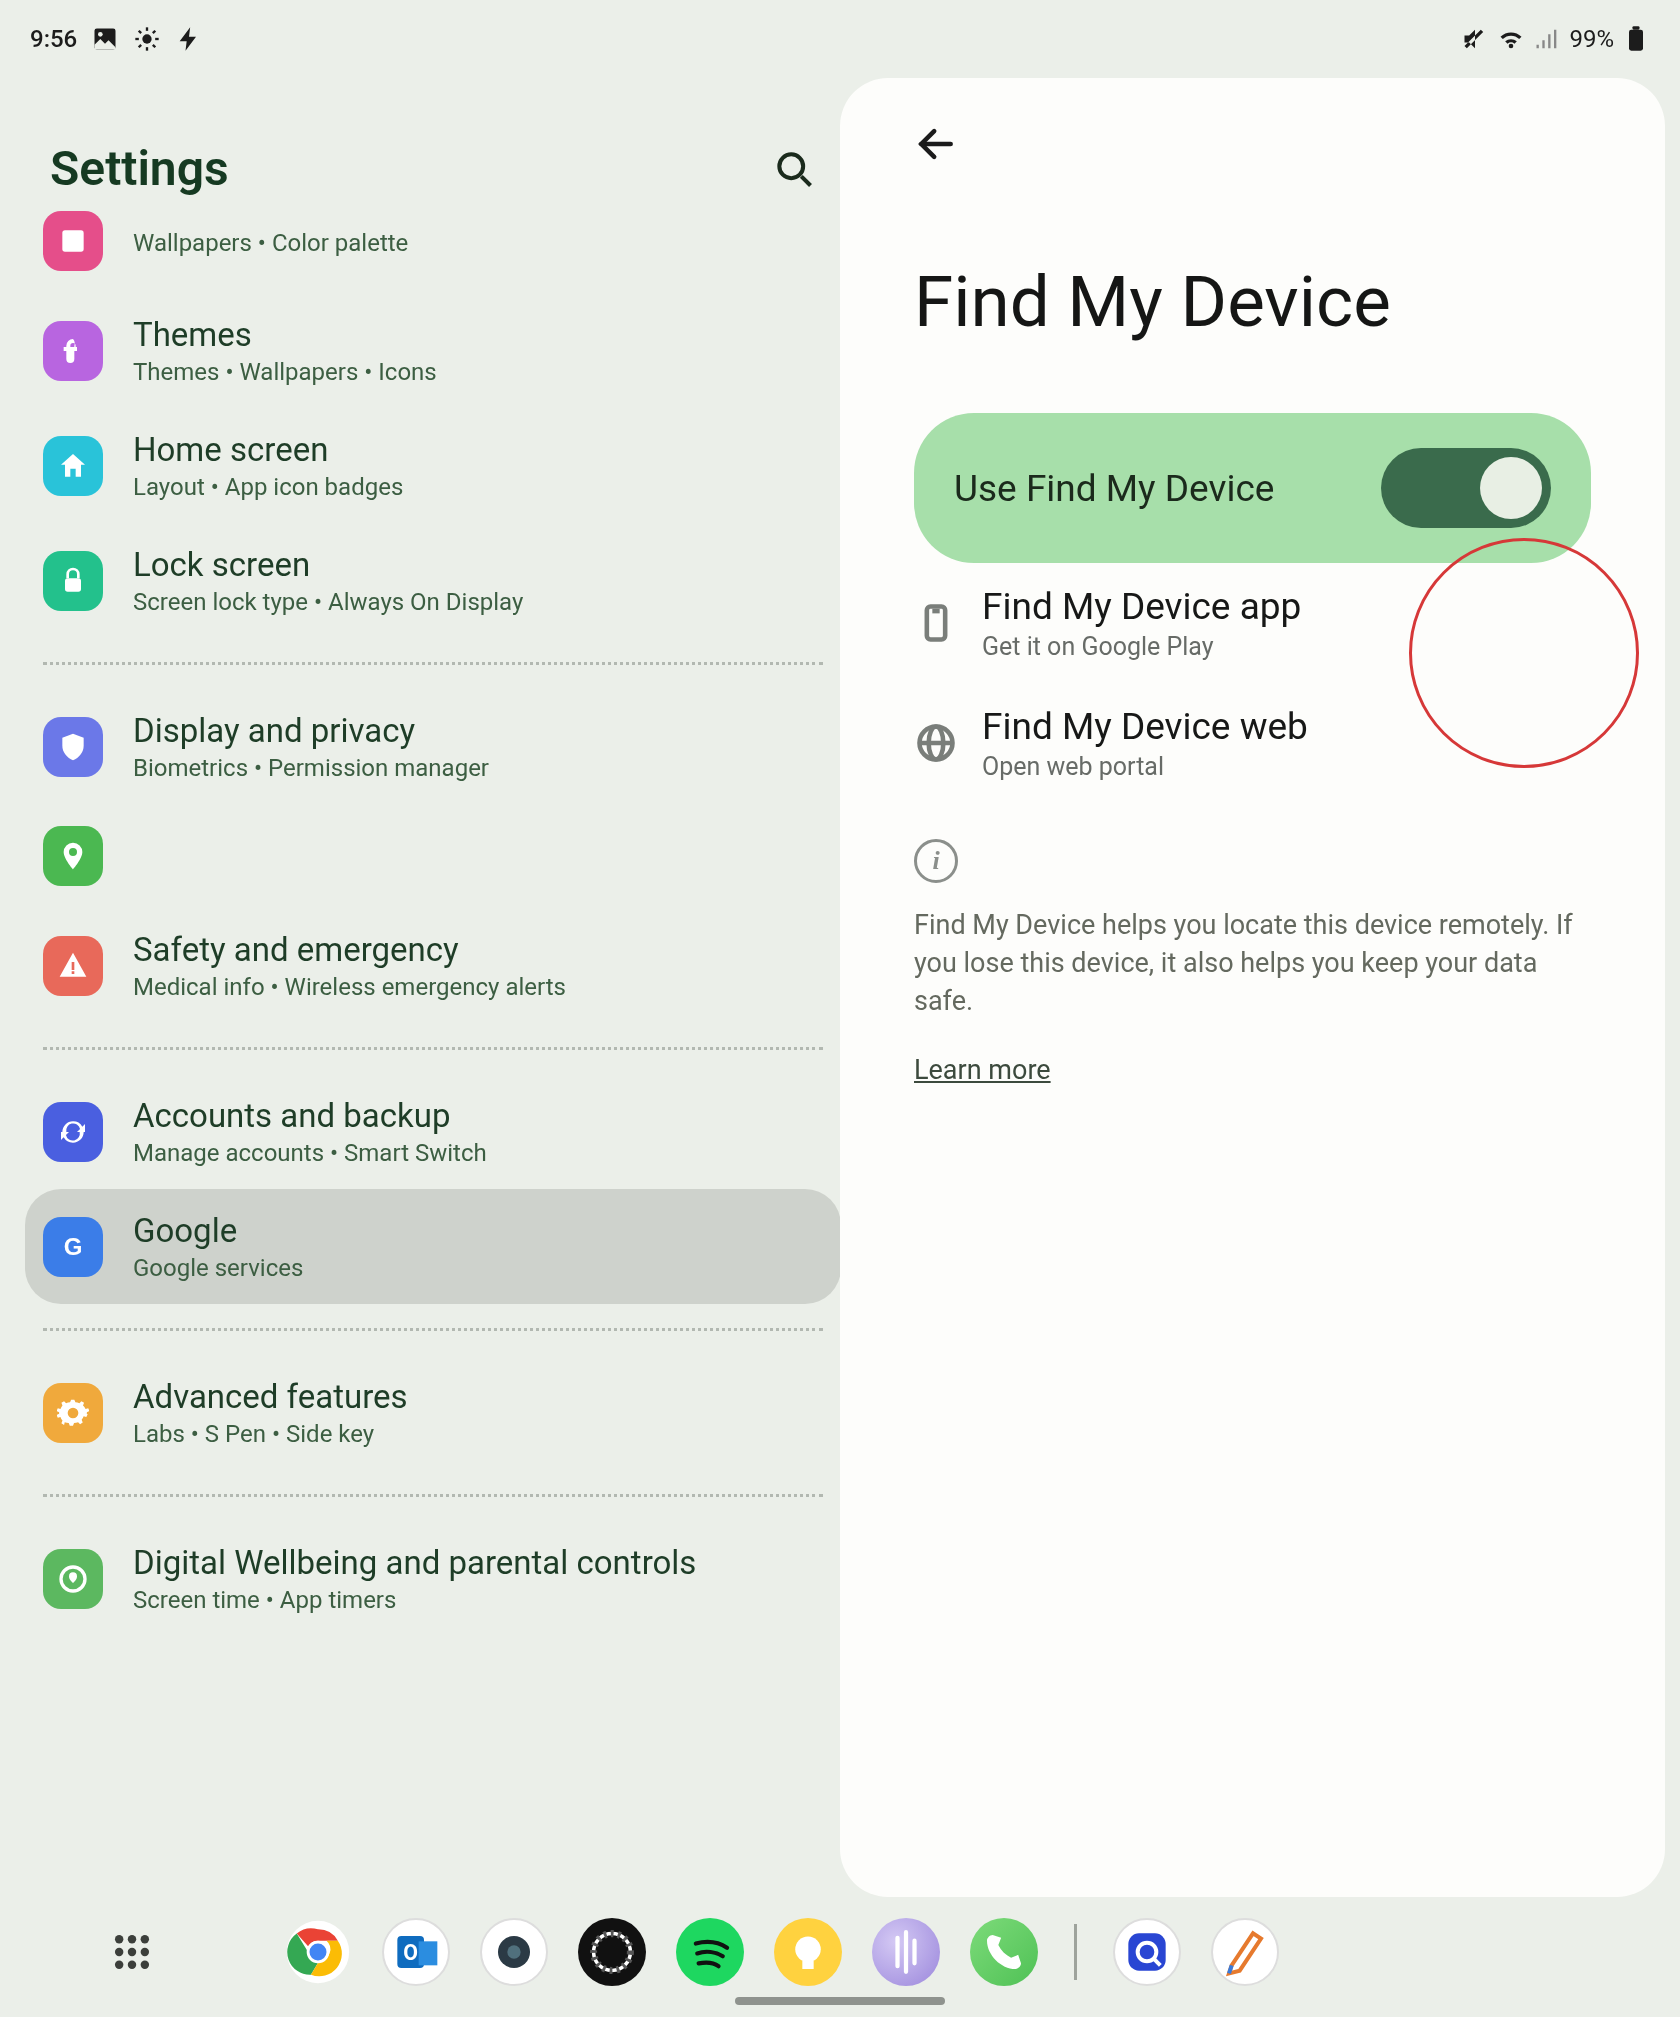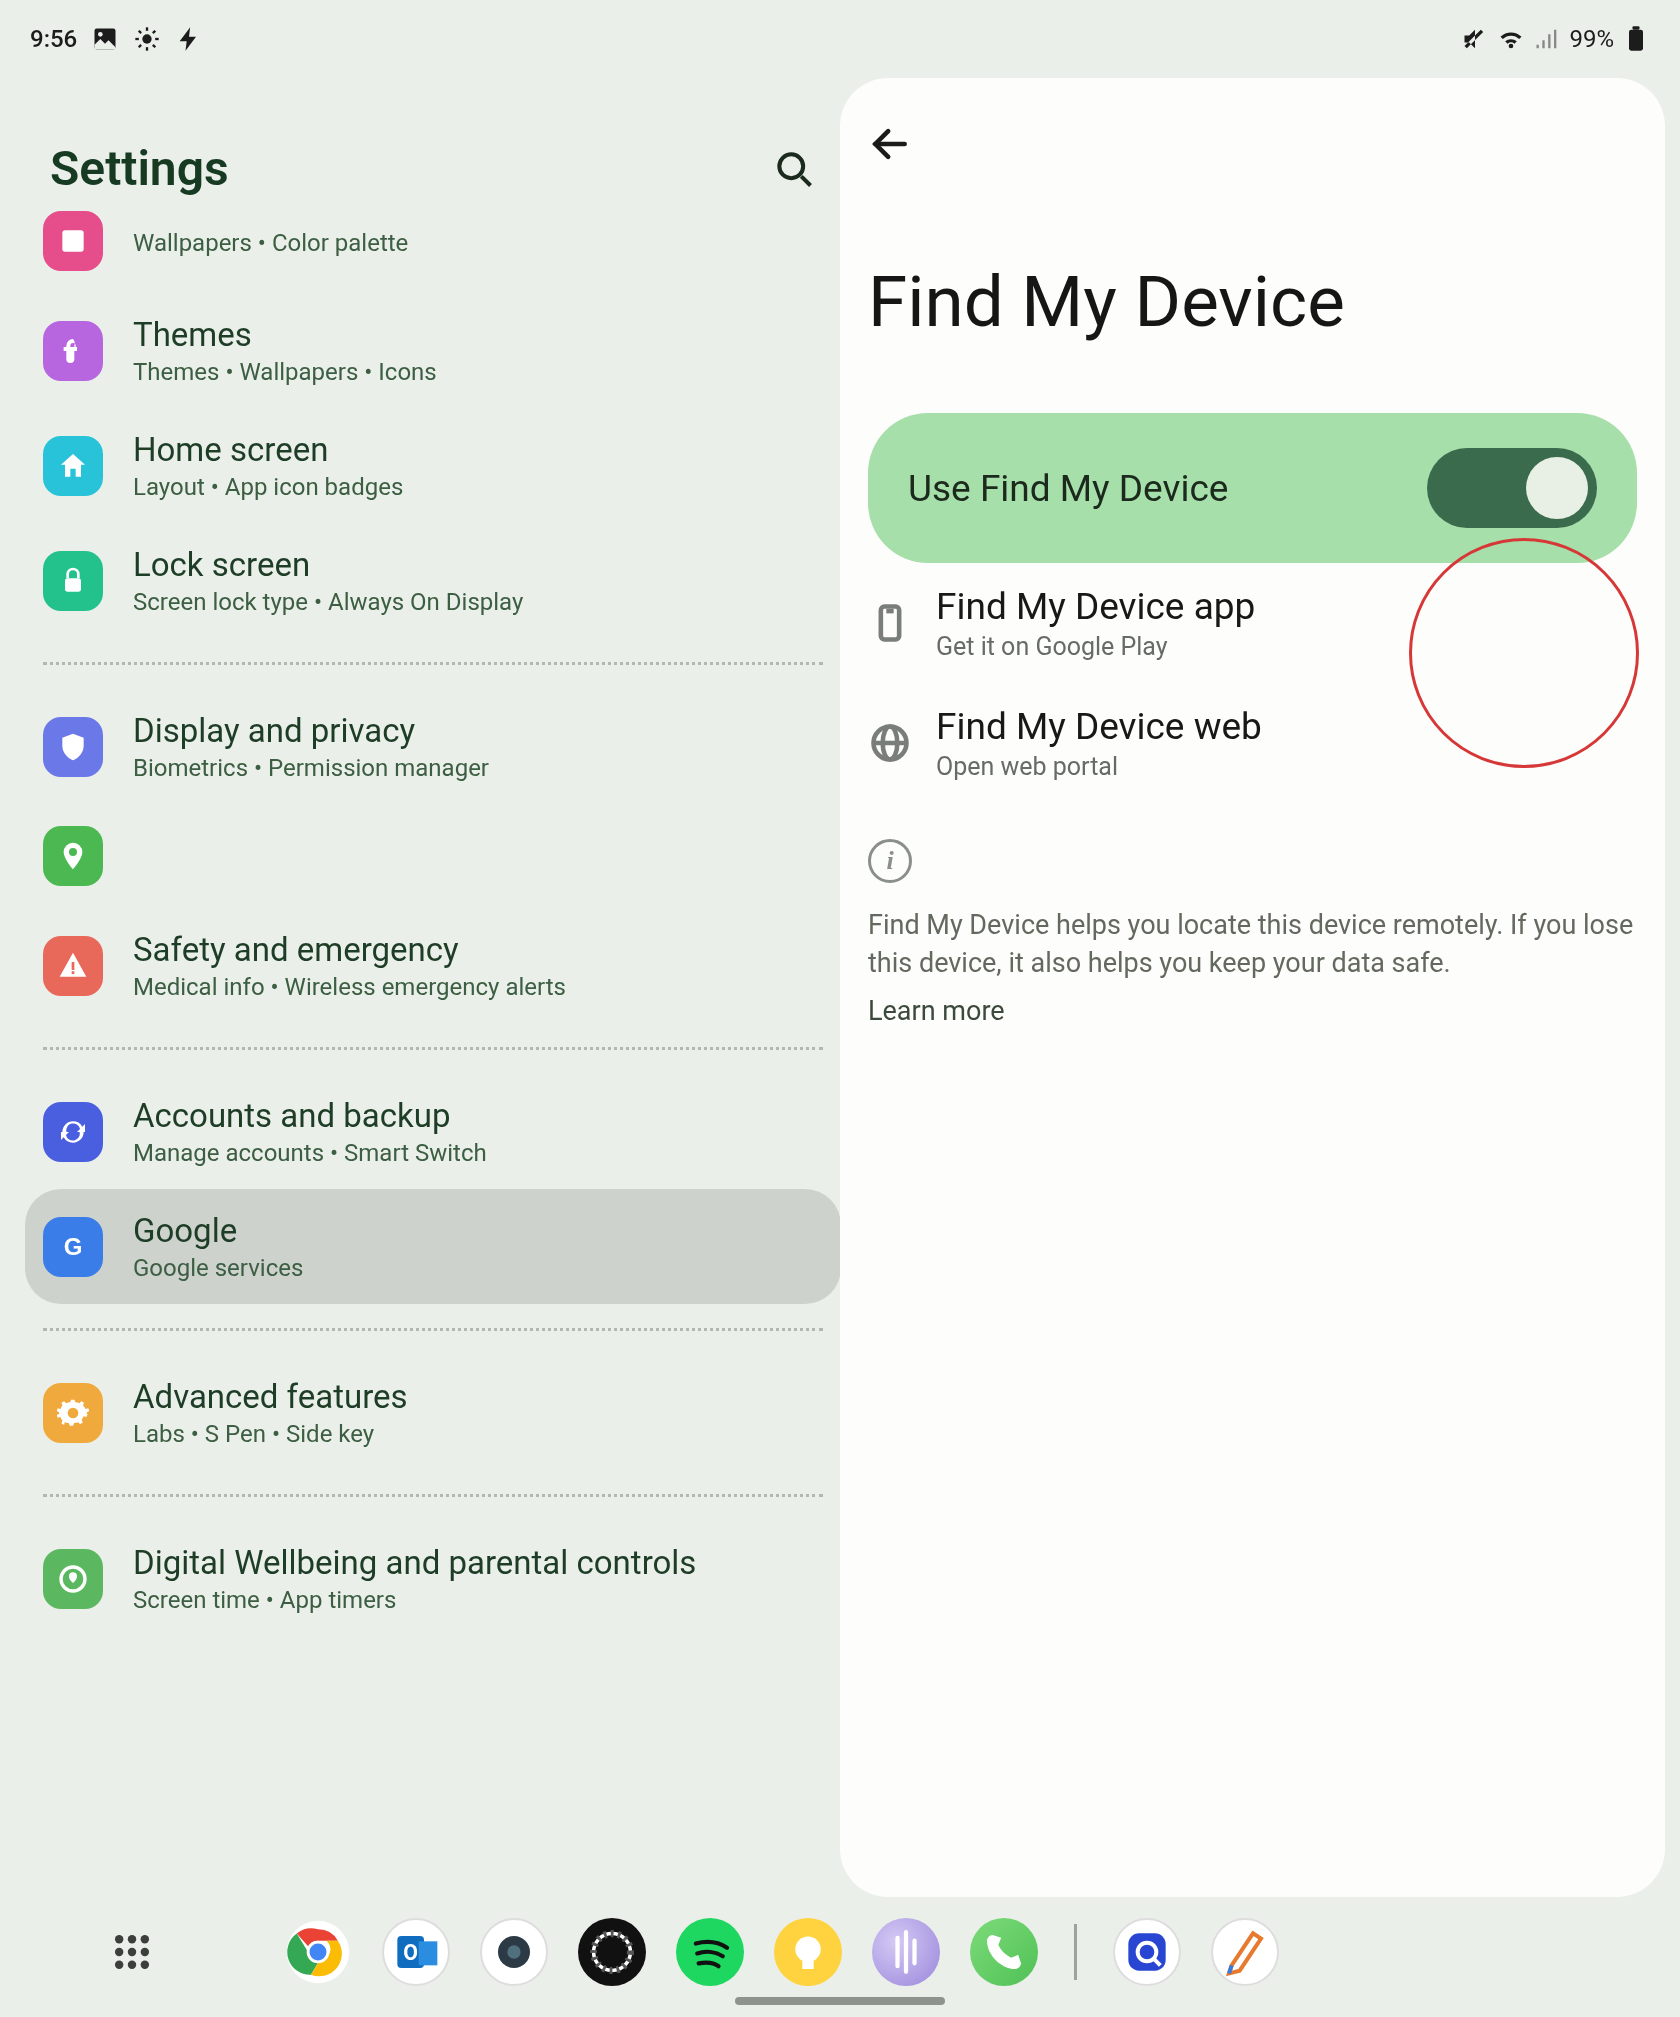--- a/index.html
+++ b/index.html
@@ -17,38 +17,38 @@
 .lhdr h1{margin:0;font-size:48px;font-weight:600;color:#163a22}
 .row{display:flex;align-items:center;gap:30px;padding:22px 18px;border-radius:36px}
 .row.sel{background:#ced2cc}
 .ricon{width:60px;height:60px;border-radius:18px;display:flex;align-items:center;justify-content:center;flex-shrink:0}
 .ricon svg{width:32px;height:32px;fill:#fff}
 .rtxt .t{font-size:33px;color:#1e3d27;font-weight:450}
 .rtxt .s{font-size:24px;color:#3c5e42;margin-top:4px}
 .div{border-top:3px dotted #b2b8b1;margin:24px 18px}
 
 
-.card{position:absolute;right:15px;top:78px;width:825px;bottom:120px;background:#fdfdfb;border-radius:48px;padding:44px 28px}
+.card{position:absolute;right:15px;top:78px;width:825px;bottom:120px;background:#fdfdfb;border-radius:48px;padding:44px 74px}
 .back{width:44px;height:44px}
 .pgtitle{font-size:71px;font-weight:400;color:#151615;margin:90px 0 70px}
 .pill{background:#a7dfaa;border-radius:60px;height:150px;display:flex;align-items:center;justify-content:space-between;padding:0 40px}
 .pill .lbl{font-size:37px;color:#1b2a1c}
 .tgl{width:170px;height:80px;background:#3a6b4c;border-radius:44px;position:relative}
 .tgl::after{content:'';position:absolute;right:9px;top:9px;width:62px;height:62px;background:#e8efe4;border-radius:50%}
 .ring{position:absolute;right:26px;top:460px;width:230px;height:230px;border:3px solid #d63838;border-radius:50%;pointer-events:none}
 .sect{font-size:27px;color:#3c6846;margin:54px 0 30px}
 .way{display:flex;align-items:center;gap:24px;padding:22px 0}
 .way .ic{width:44px;height:44px}
 .way .ic svg{width:44px;height:44px;fill:none;stroke:#7a7e7a;stroke-width:2.5}
 .way .t{font-size:37px;color:#171817}
 .way .s{font-size:25px;color:#676b67;margin-top:4px}
 .iicon{width:44px;height:44px;border:3px solid #8b8f8b;border-radius:50%;display:flex;align-items:center;justify-content:center;margin:36px 0 24px}
 .iicon::after{content:'i';font-style:italic;font-family:Georgia,serif;font-size:26px;color:#8b8f8b;font-weight:bold}
 .para{font-size:27px;color:#64695f;line-height:1.4}
-.learn{font-size:27px;color:#3c4a3d;margin-top:12px}
+.learn{font-size:27px;color:#3c4a3d;text-decoration:underline;margin-top:34px}
 
 
 .dock{position:absolute;left:0;right:0;bottom:0;height:130px;display:flex;align-items:center;gap:30px;padding:0 110px}
 .apps{width:44px;height:44px;margin-right:100px}
 .dicon{width:68px;height:68px;border-radius:50%}
 .dsep{width:3px;height:56px;background:#9ea39c;margin:0 6px}
 .nav{position:absolute;left:50%;bottom:12px;transform:translateX(-50%);width:210px;height:8px;background:#8f938e;border-radius:5px}
 </style>
 </head>
 <body>

